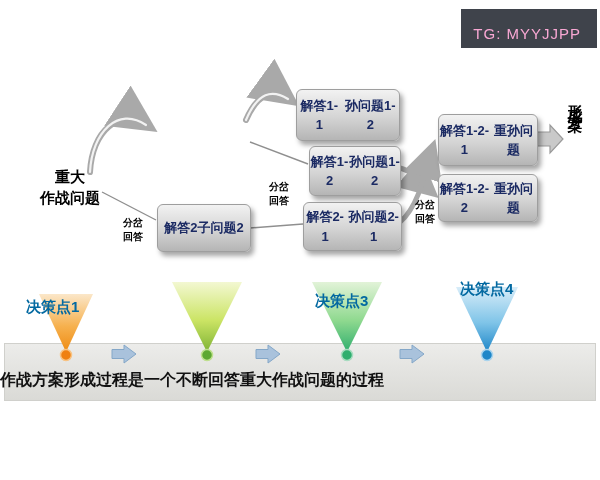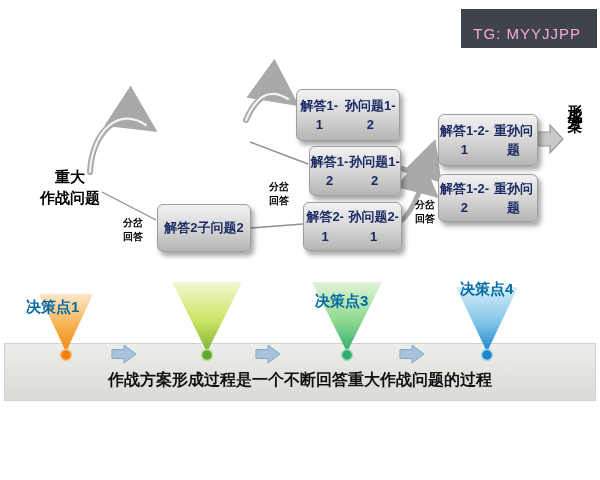--- a/index.html
+++ b/index.html
@@ -9,21 +9,21 @@
   }
   .badge{
     position:absolute;top:9px;right:3px;background:#3f434b;color:#f9a8d4;
     font-size:15px;letter-spacing:1px;padding:16px 16px 6px 12px;z-index:6;
   }
   .band{
     position:absolute;left:4px;top:343px;width:592px;height:58px;z-index:1;
     background:linear-gradient(180deg,#ececea,#dadad6);border:1px solid #d0d0cc;box-sizing:border-box;
   }
   .caption{
-    position:absolute;left:0;top:370px;width:600px;text-align:center;z-index:5;
+    position:absolute;left:0;top:370px;width:600px;z-index:5;
     font-size:16px;font-weight:700;color:#111;
   }
   svg.overlay{position:absolute;left:0;top:0;z-index:2;pointer-events:none;}
   .box{
     position:absolute;z-index:4;border-radius:6px;
     background:linear-gradient(180deg,#f2f2f2 0%,#d4d4d4 55%,#b5b5b5 100%);
     border:1px solid #9e9e9e;box-shadow:3px 4px 5px rgba(0,0,0,0.35);
     display:flex;flex-direction:row;align-items:center;justify-content:center;
     font-size:13px;font-weight:700;color:#1b2a63;line-height:1.5;text-align:center;
   }

